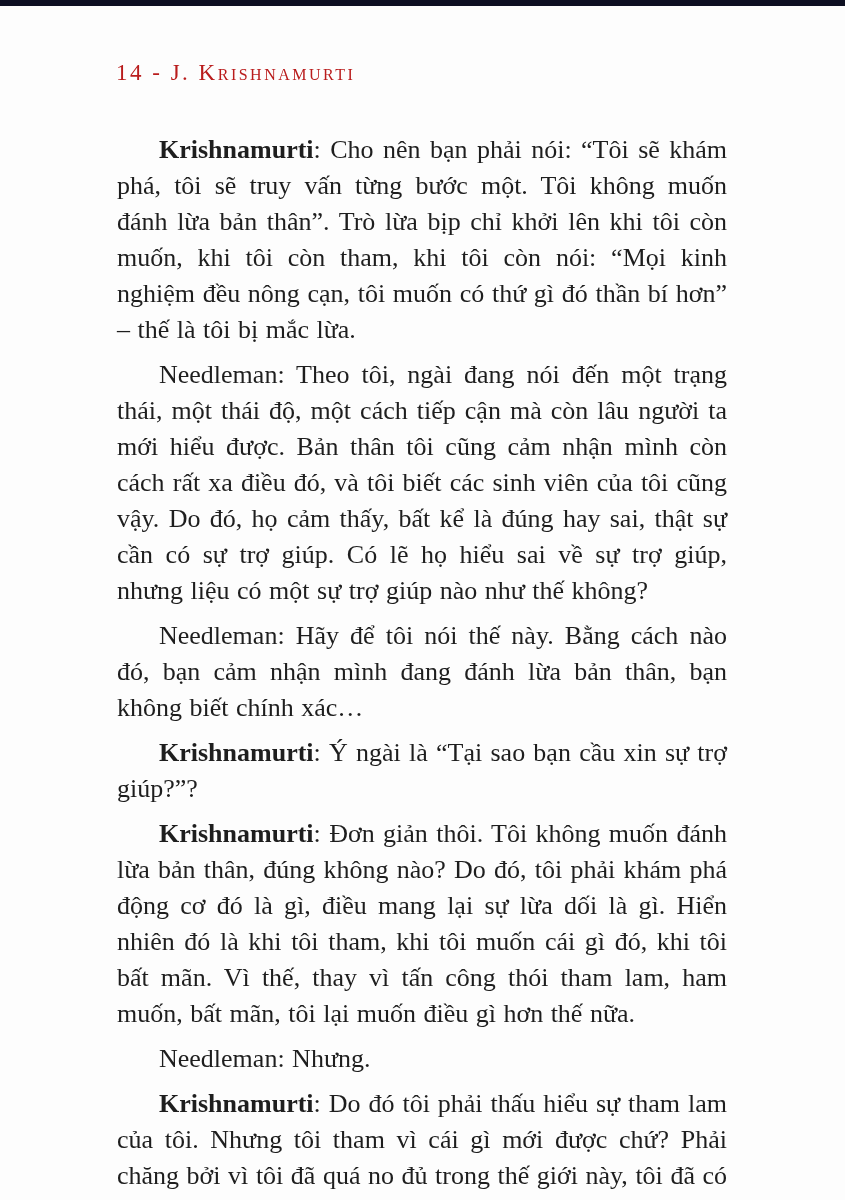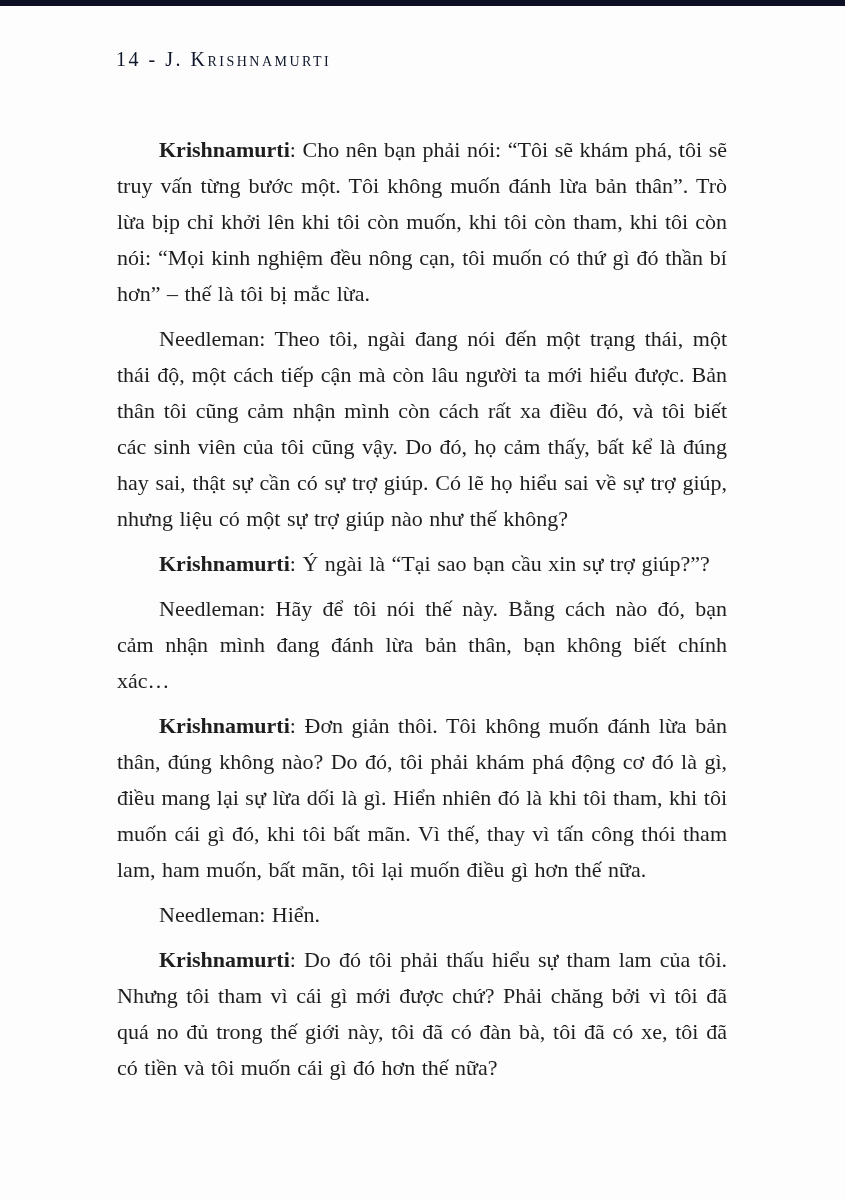--- a/index.html
+++ b/index.html
@@ -22,38 +22,38 @@
   .scan-bar {
     position: absolute;
     top: 0;
     left: 0;
     width: 845px;
     height: 6px;
     background: #0d0f22;
   }
   .running-header {
     position: absolute;
-    top: 48px;
+    top: 60px;
     left: 116px;
-    font-size: 20px;
+    font-size: 23px;
     letter-spacing: 2.5px;
     font-variant: small-caps;
-    color: #0f172a;
+    color: #b91c1c;
     white-space: nowrap;
   }
   .content {
     position: absolute;
     top: 132px;
     left: 117px;
     width: 610px;
     color: #1e1e1e;
   }
   .content p {
     margin: 0 0 9px 0;
-    font-size: 22px;
+    font-size: 26px;
     line-height: 36px;
     text-align: justify;
     text-indent: 42px;
     word-spacing: 1px;
   }
   .speaker-bold {
     font-weight: bold;
     font-style: normal;
   }
   .speaker-italic {
@@ -62,19 +62,19 @@
 </style>
 </head>
 <body>
 
 <div class="page" style="background: rgb(253, 253, 253);">
   <div class="scan-bar" style="background: rgb(13, 15, 34);"></div>
   <div class="running-header">14 - J. Krishnamurti</div>
   <div class="content" id="dialogue-content" style="color: rgb(30, 30, 30);">
       <p><span class="speaker-bold">Krishnamurti</span><span>: Cho nên bạn phải nói: “Tôi sẽ khám phá, tôi sẽ truy vấn từng bước một. Tôi không muốn đánh lừa bản thân”. Trò lừa bịp chỉ khởi lên khi tôi còn muốn, khi tôi còn tham, khi tôi còn nói: “Mọi kinh nghiệm đều nông cạn, tôi muốn có thứ gì đó thần bí hơn” – thế là tôi bị mắc lừa.</span></p>
       <p><span class="speaker-italic">Needleman</span><span>: Theo tôi, ngài đang nói đến một trạng thái, một thái độ, một cách tiếp cận mà còn lâu người ta mới hiểu được. Bản thân tôi cũng cảm nhận mình còn cách rất xa điều đó, và tôi biết các sinh viên của tôi cũng vậy. Do đó, họ cảm thấy, bất kể là đúng hay sai, thật sự cần có sự trợ giúp. Có lẽ họ hiểu sai về sự trợ giúp, nhưng liệu có một sự trợ giúp nào như thế không?</span></p>
+      <p><span class="speaker-italic">Needleman</span><span>: Hãy để tôi nói thế này. Bằng cách nào đó, bạn cảm nhận mình đang đánh lừa bản thân, bạn không biết chính xác…</span></p>
       <p><span class="speaker-bold">Krishnamurti</span><span>:  Ý ngài là “Tại sao bạn cầu xin sự trợ giúp?”?</span></p>
-      <p><span class="speaker-italic">Needleman</span><span>: Hãy để tôi nói thế này. Bằng cách nào đó, bạn cảm nhận mình đang đánh lừa bản thân, bạn không biết chính xác…</span></p>
       <p><span class="speaker-bold">Krishnamurti</span><span>: Đơn giản thôi. Tôi không muốn đánh lừa bản thân, đúng không nào? Do đó, tôi phải khám phá động cơ đó là gì, điều mang lại sự lừa dối là gì. Hiển nhiên đó là khi tôi tham, khi tôi muốn cái gì đó, khi tôi bất mãn. Vì thế, thay vì tấn công thói tham lam, ham muốn, bất mãn, tôi lại muốn điều gì hơn thế nữa.</span></p>
-      <p><span class="speaker-italic">Needleman</span><span>: Hiển.</span></p>
+      <p><span class="speaker-italic">Needleman</span><span>: Nhưng.</span></p>
       <p><span class="speaker-bold">Krishnamurti</span><span>: Do đó tôi phải thấu hiểu sự tham lam của tôi. Nhưng tôi tham vì cái gì mới được chứ? Phải chăng bởi vì tôi đã quá no đủ trong thế giới này, tôi đã có đàn bà, tôi đã có xe, tôi đã có tiền và tôi muốn cái gì đó hơn thế nữa?</span></p>
     </div>
 </div>
 
 </body></html>

